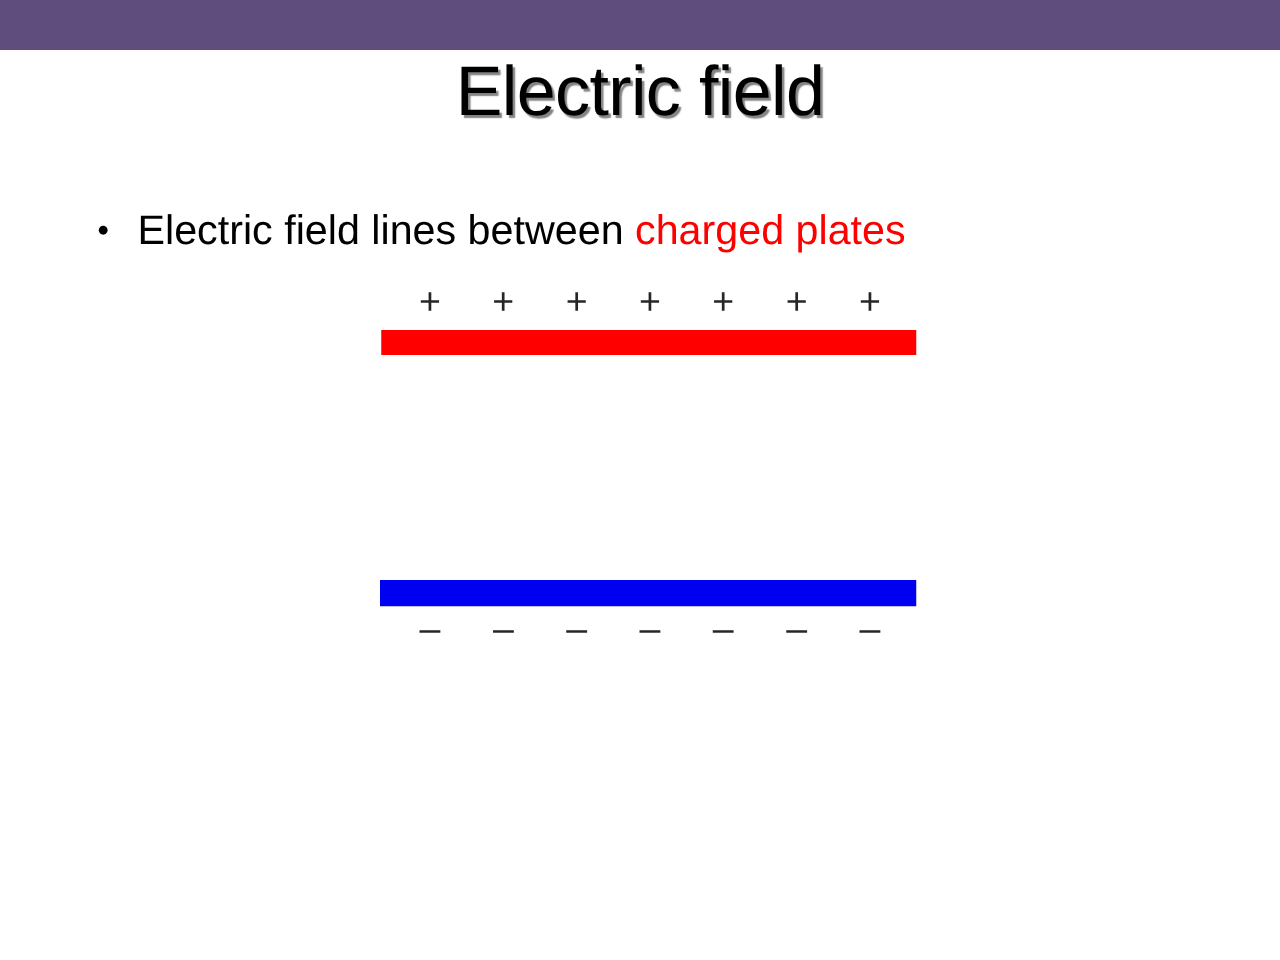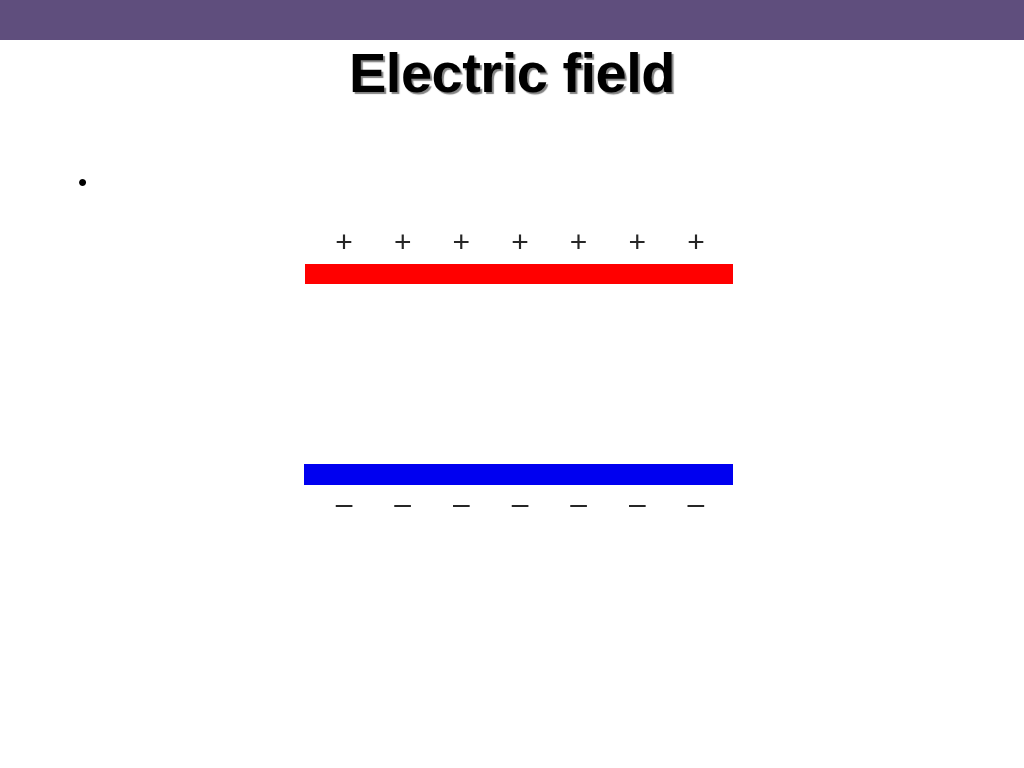--- a/index.html
+++ b/index.html
@@ -26,21 +26,21 @@
 
   
   #slide-title {
     position: absolute;
     left: 0;
     top: 40px;
     width: 1024px;
     text-align: center;
     font-size: 56px;
     line-height: 66px;
-    font-weight: 700;
+    font-weight: 400;
     color: #000000;
     letter-spacing: -0.5px;
     text-shadow: 2px 2px 1px rgba(90,90,90,0.75);
     white-space: nowrap;
   }
 
   
   #bullet-row {
     position: absolute;
     left: 78px;
@@ -140,20 +140,21 @@
 </style>
 </head>
 <body style="background: rgb(255, 255, 255);">
 
 <div id="header-band" style="background: rgb(95, 78, 125);"></div>
 
 <div id="slide-title">Electric field</div>
 
 <div id="bullet-row">
   <span id="bullet-glyph">•</span>
+  <span id="bullet-text"><span>Electric field lines between </span><span class="accent-text" style="color: rgb(255, 0, 0);">charged plates</span></span>
 </div>
 
 <div id="plate-diagram">
 
   <div class="charge-row" id="positive-charge-row">
     <span class="charge-symbol">+</span>
     <span class="charge-symbol">+</span>
     <span class="charge-symbol">+</span>
     <span class="charge-symbol">+</span>
     <span class="charge-symbol">+</span>

